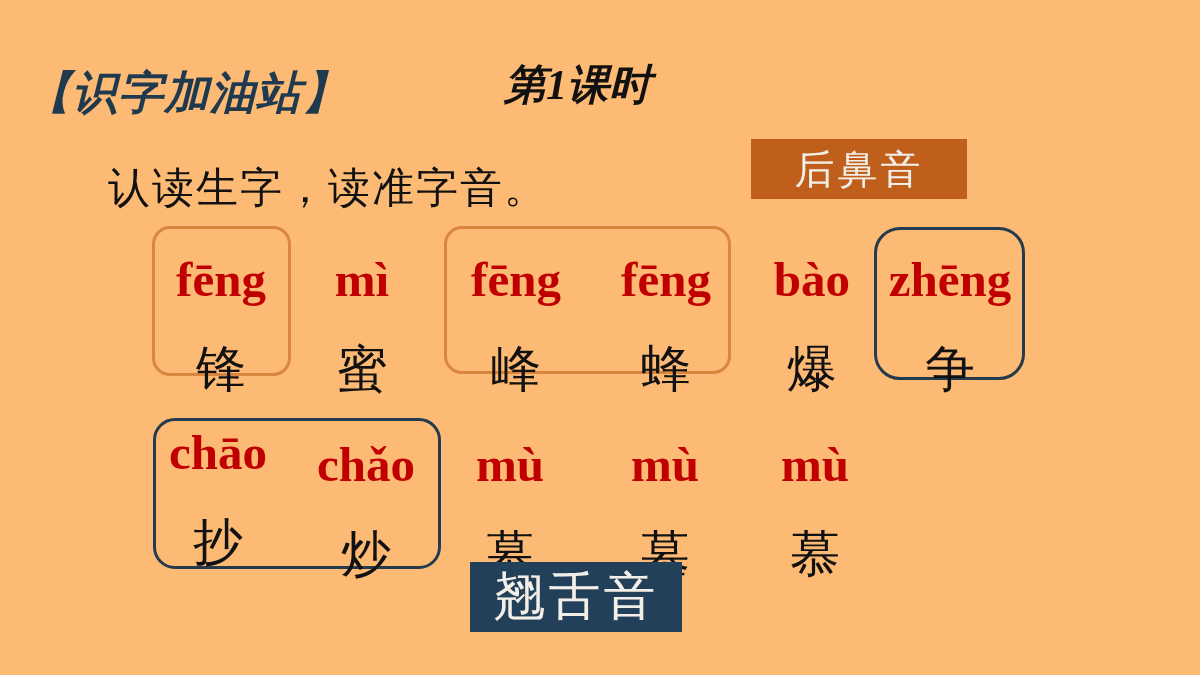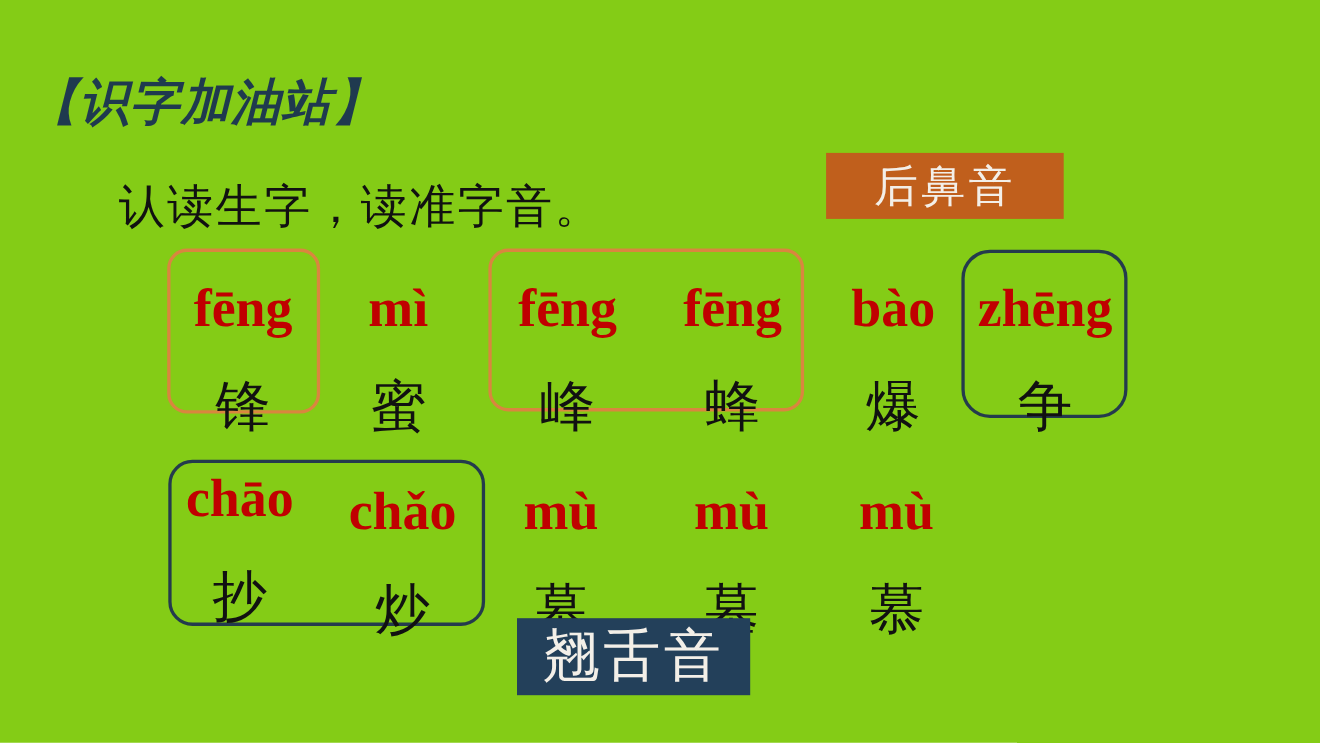--- a/index.html
+++ b/index.html
@@ -11,21 +11,21 @@
     width: 1200px;
     height: 675px;
     background: #ffffff;
     font-family: "Liberation Serif", serif;
     overflow: hidden;
   }
   #slide {
     position: relative;
     width: 1200px;
     height: 675px;
-    background: #84cc16;
+    background: #fdba74;
   }
 
   
   .section-title {
     position: absolute;
     left: 26px;
     top: 63px;
     font-family: "Liberation Serif", serif;
     font-size: 45px;
     font-weight: bold;
@@ -143,20 +143,21 @@
   #w-mu1   { left: 430px; top: 440px; }
   #w-mu2   { left: 585px; top: 440px; }
   #w-mu3   { left: 735px; top: 440px; }
 </style>
 </head>
 <body>
 
 <div id="slide">
 
   <div class="section-title">【识字加油站】</div>
+  <div class="lesson-label">第1课时</div>
   <div class="instruction">认读生字，读准字音。</div>
 
   <div class="badge badge-nasal">后鼻音</div>
   <div class="badge badge-retroflex">翘舌音</div>
 
   <div class="group-box box-orange" id="box-feng1"></div>
   <div class="group-box box-orange" id="box-fengfeng"></div>
   <div class="group-box box-navy" id="box-zheng"></div>
   <div class="group-box box-navy" id="box-chao"></div>
 

